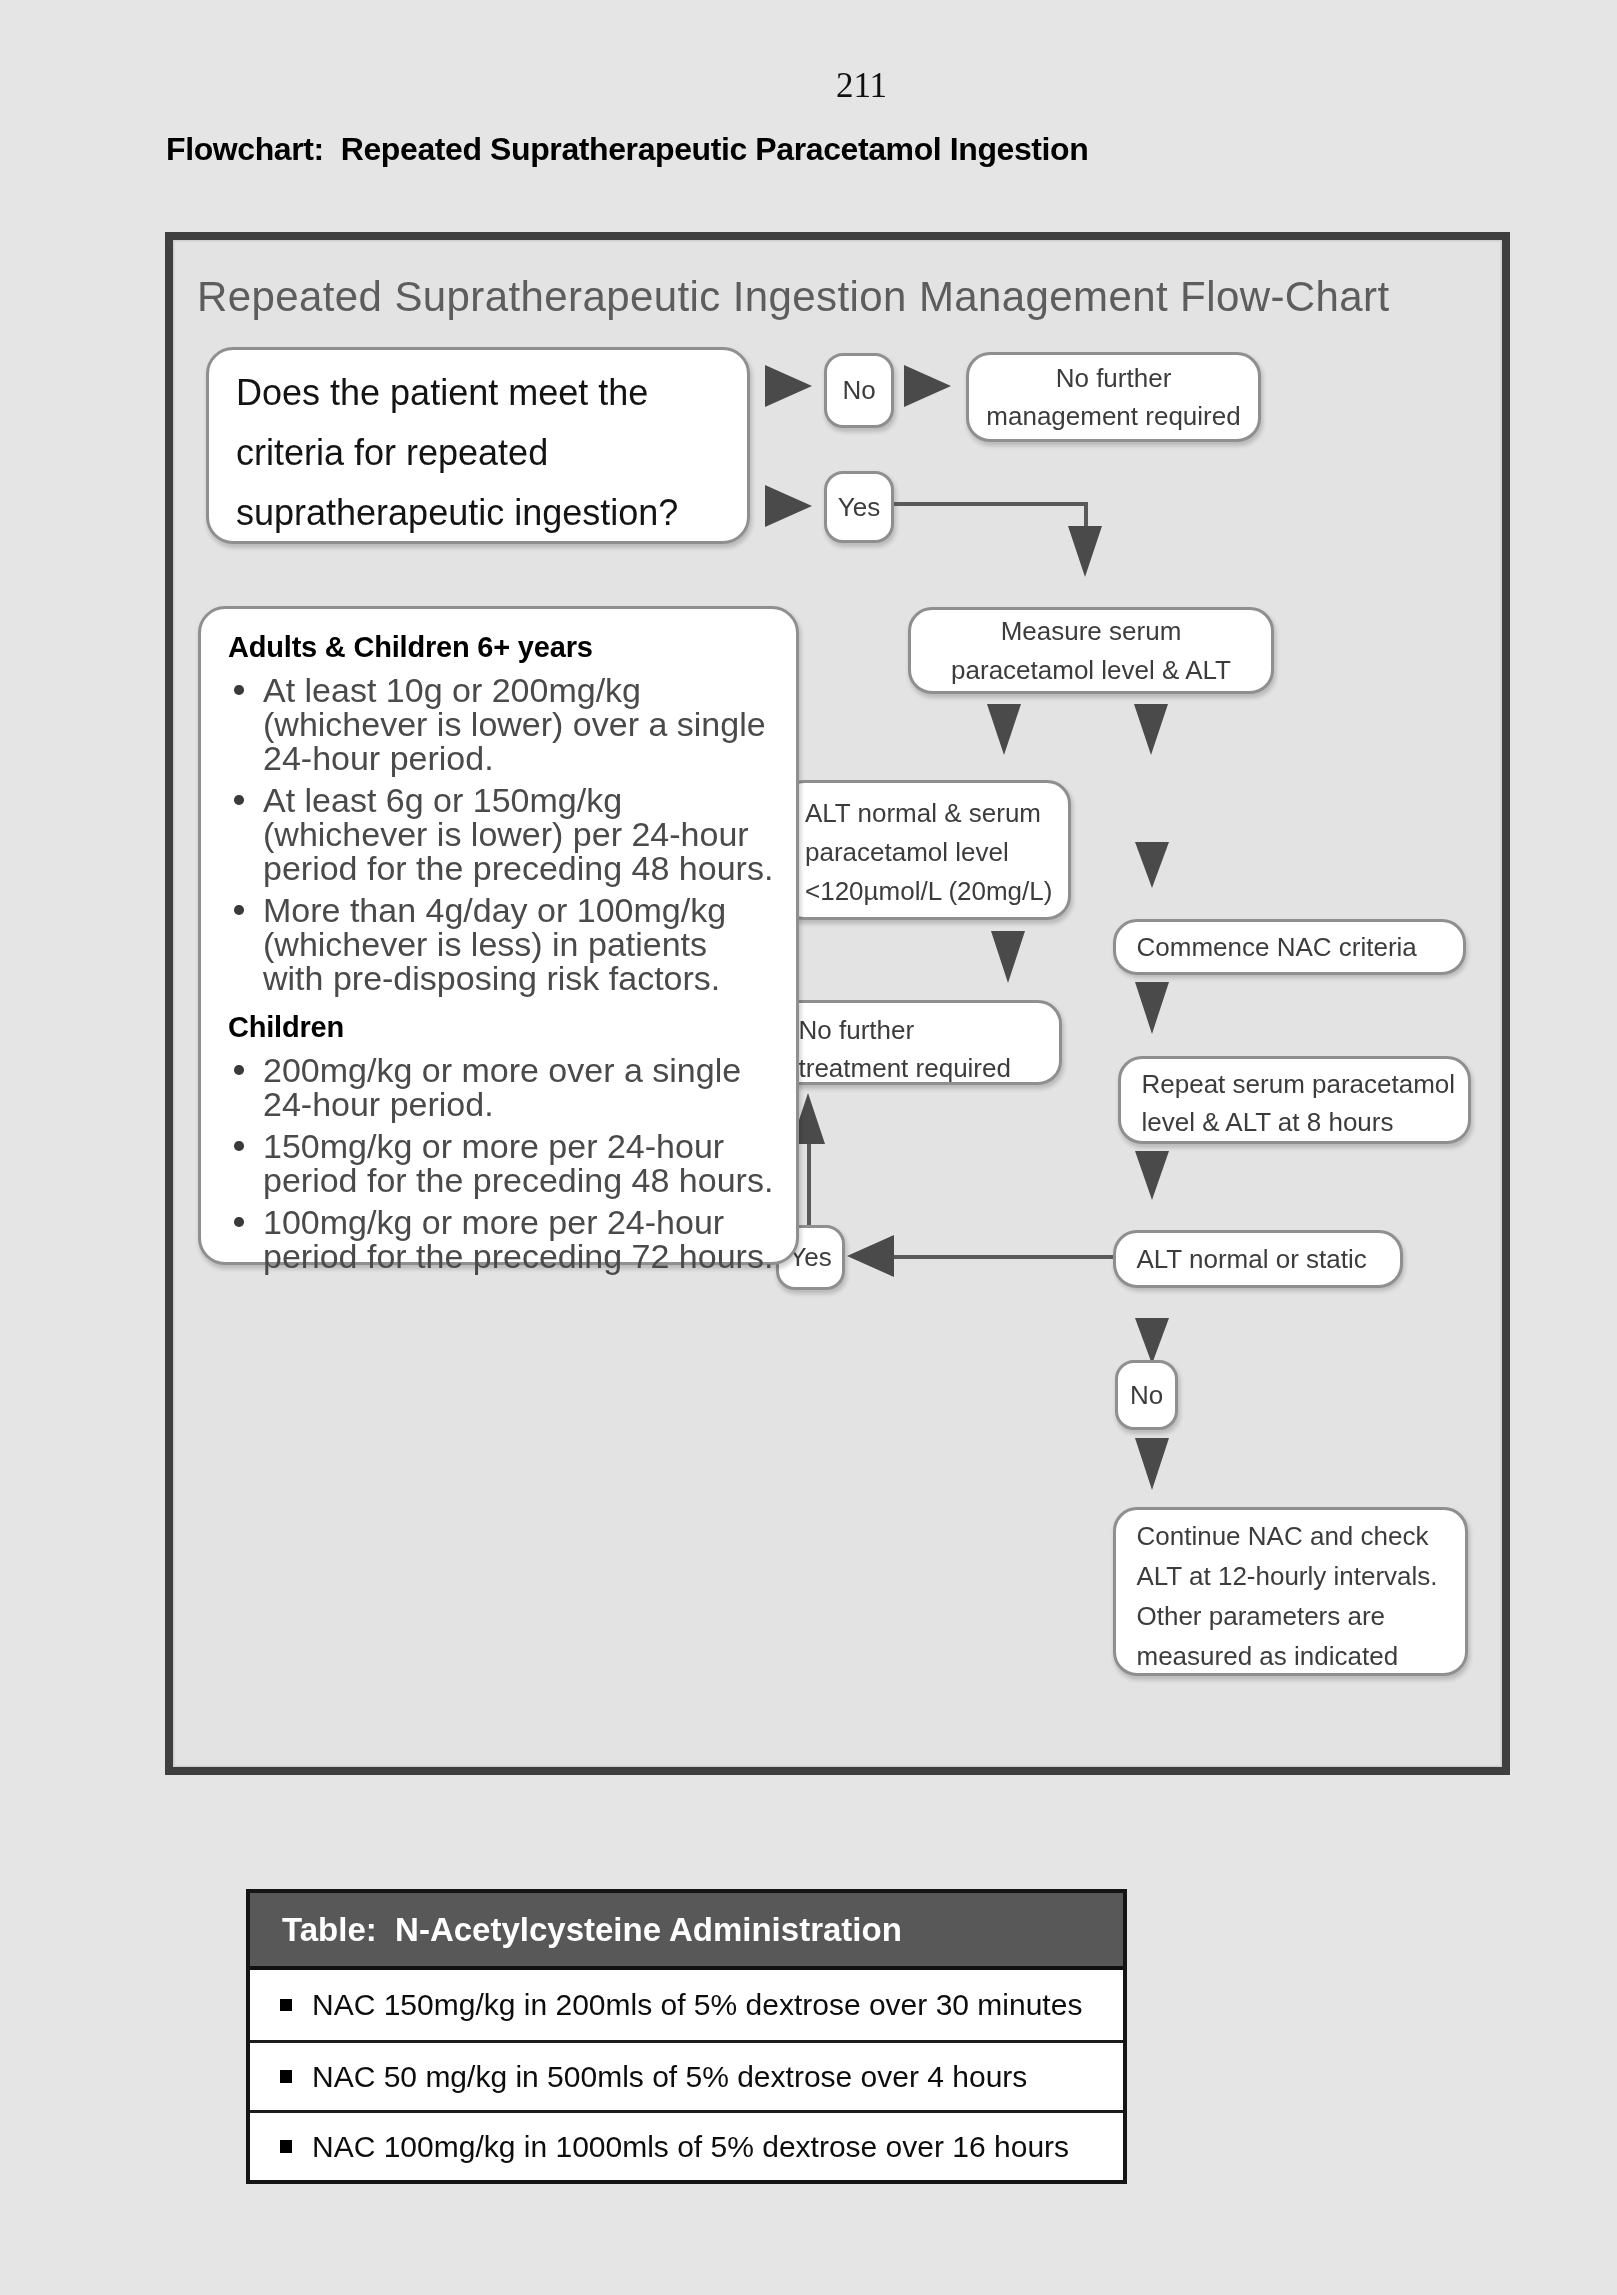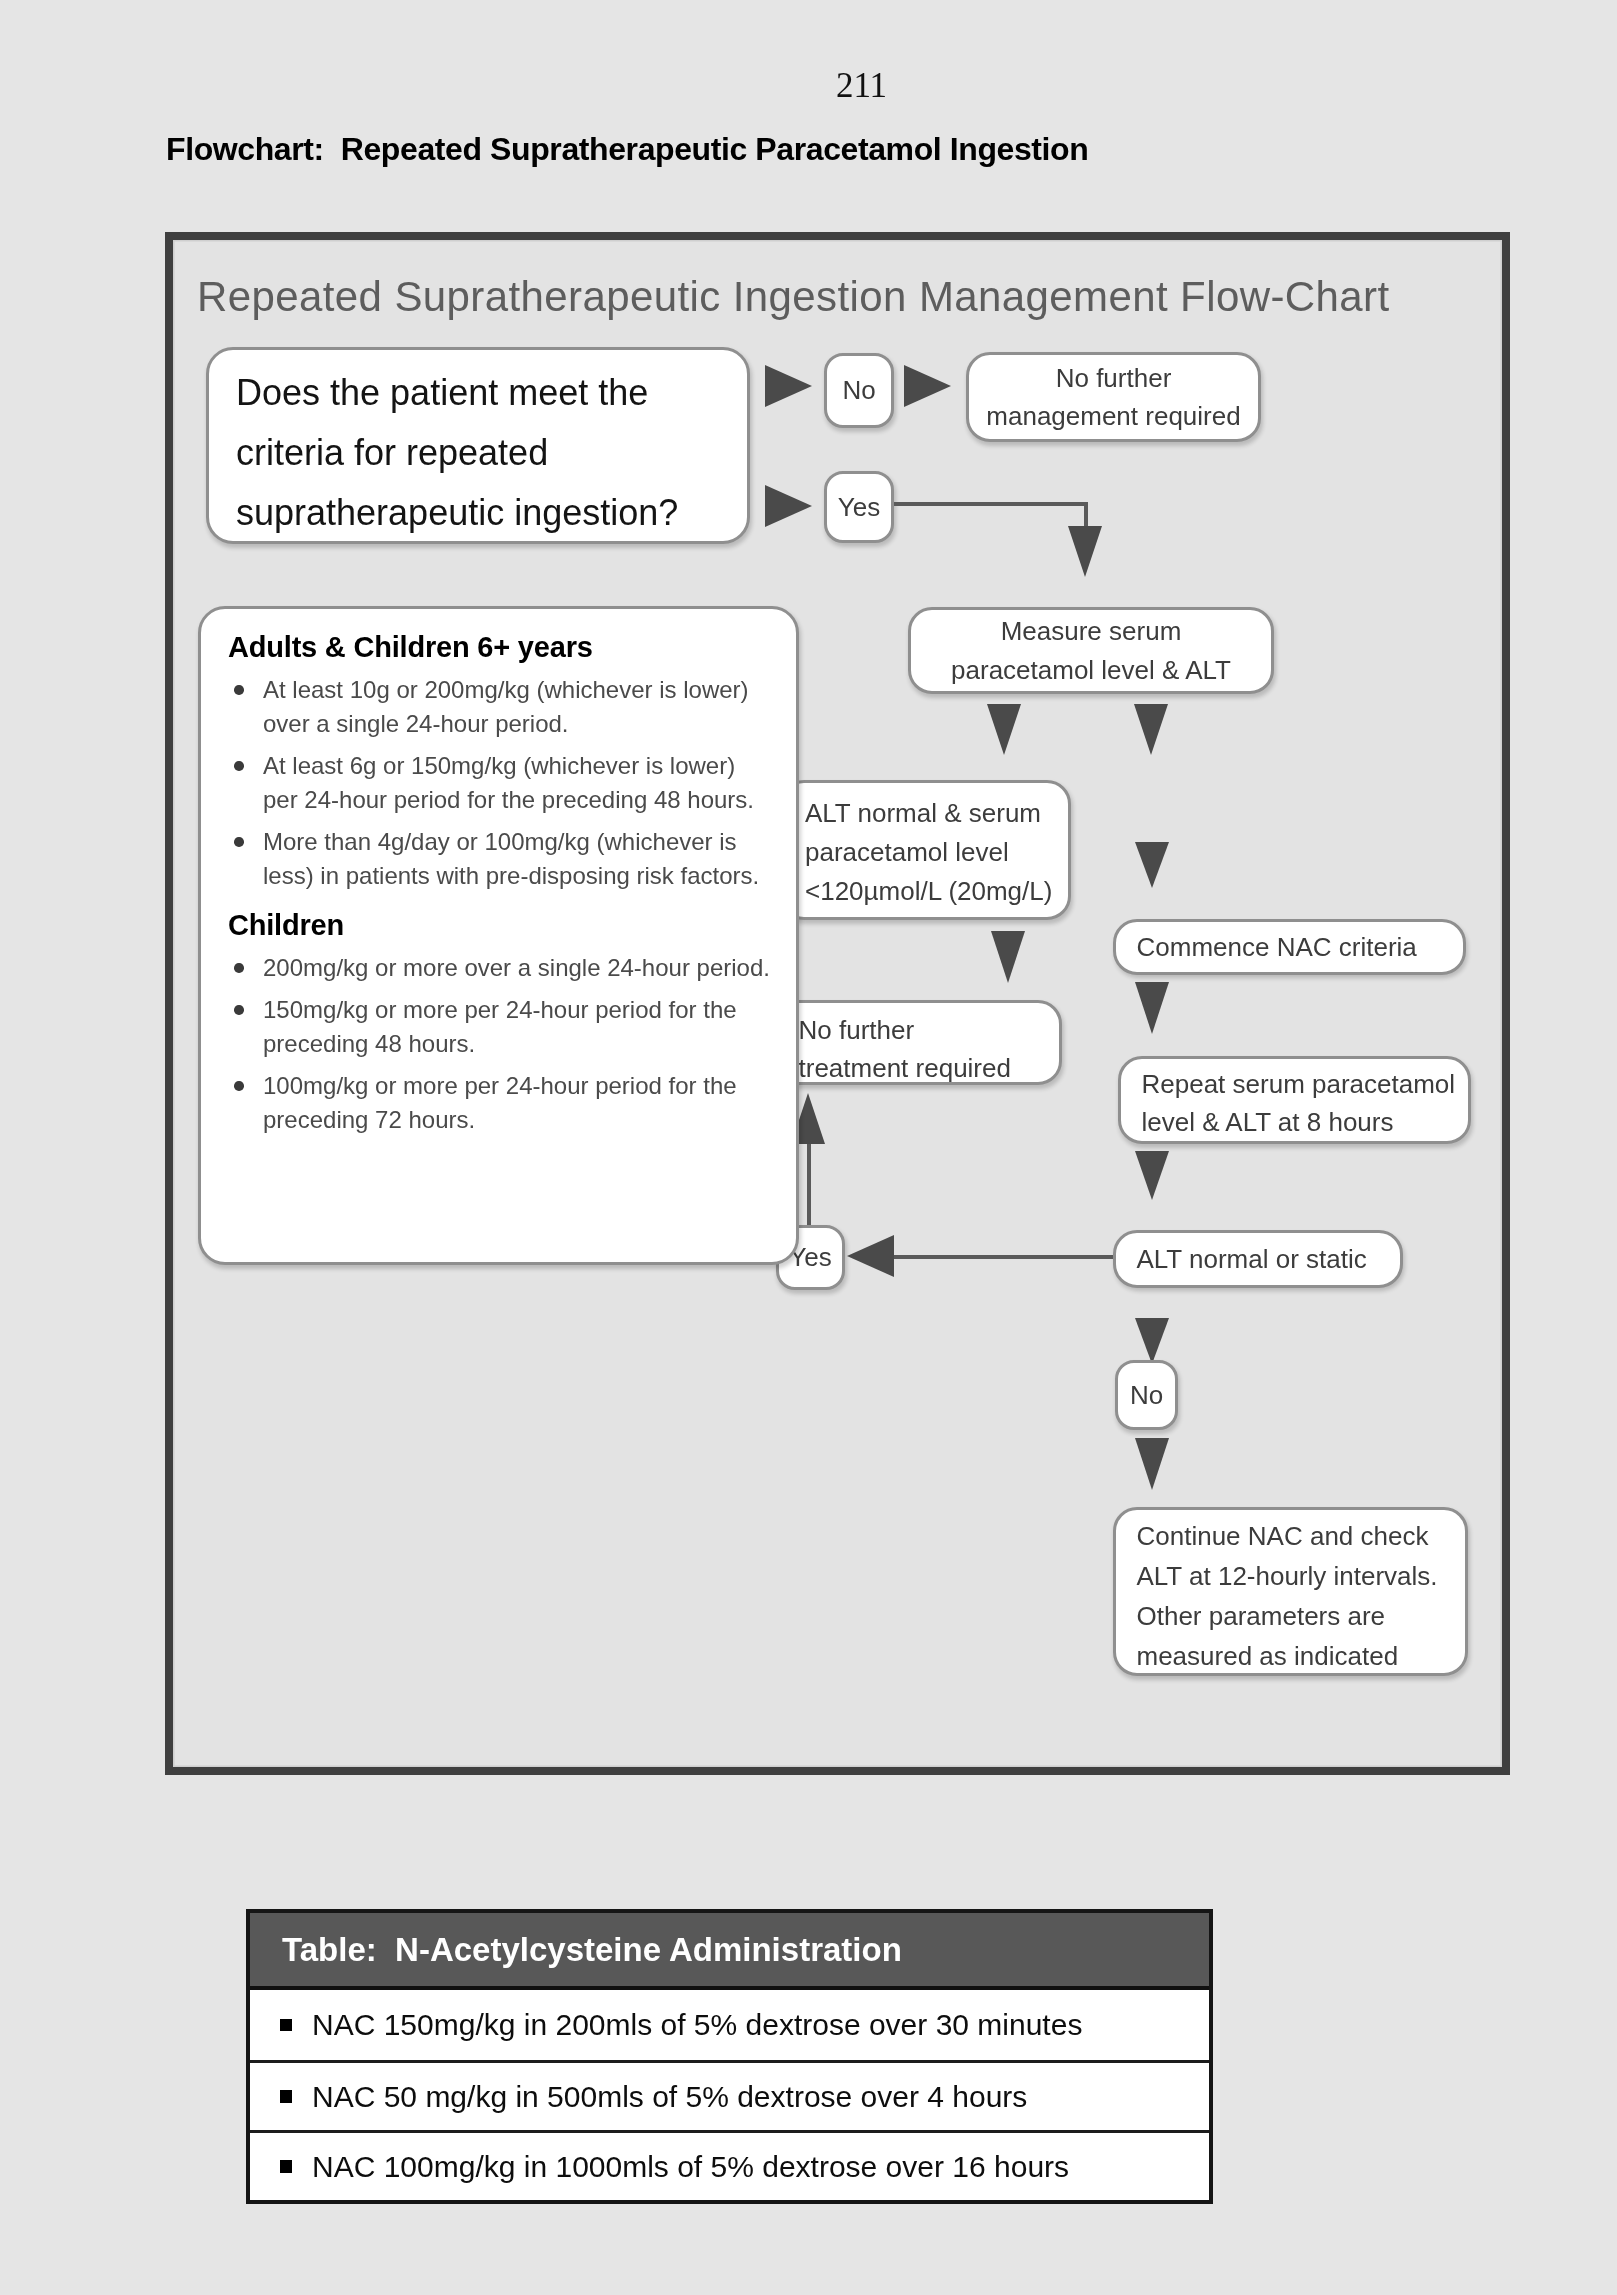--- a/index.html
+++ b/index.html
@@ -29,27 +29,27 @@
   .tri{position:absolute;width:0;height:0;}
   .tri.down{border-left:17.4px solid transparent;border-right:17.4px solid transparent;border-top:51px solid #4a4a4a;}
   .tri.right{border-top:21.3px solid transparent;border-bottom:21.3px solid transparent;border-left:47px solid #4a4a4a;}
   .tri.left{border-top:21.3px solid transparent;border-bottom:21.3px solid transparent;border-right:47px solid #4a4a4a;}
   .tri.up{border-left:17.4px solid transparent;border-right:17.4px solid transparent;border-bottom:51px solid #4a4a4a;}
   .line{position:absolute;background:#5a5a5a;}
 
   .criteria{padding:19px 20.5px 0 27px;border-radius:27px;}
   .crit-h{font-size:29px;font-weight:bold;color:#000;margin:0 0 6.3px 0;letter-spacing:-0.2px;}
   .crit-h2{margin-top:12.6px;}
-  .crit-item{display:flex;margin:0 0 8px 0;color:#4a4a4a;font-size:24px;line-height:34px;}
+  .crit-item{display:flex;margin:0 0 8px 0;color:#4a4a4a;font-size:34px;line-height:34px;}
   .dot{flex:0 0 35px;}
   .dot::after{content:"";display:block;width:9.5px;height:9.5px;border-radius:50%;background:#3a3a3a;
               margin:12px 0 0 6.3px;}
 
-  .table{position:absolute;left:246px;top:1889px;width:967px;border:4px solid #151515;
-         box-sizing:border-box;background:#ffffff;margin-top:20px;}
+  .table{position:absolute;left:246px;top:1889px;width:881px;border:4px solid #151515;
+         box-sizing:border-box;background:#ffffff;}
   .thead{height:77px;background:#585858;color:#ffffff;font-size:33px;font-weight:bold;
          display:flex;align-items:center;padding-left:32px;border-bottom:4px solid #111;
          box-sizing:border-box;white-space:pre;}
   .trow{height:70px;display:flex;align-items:center;font-size:30px;color:#0d0d0d;position:relative;
         padding-left:62px;box-sizing:border-box;}
   .trow + .trow{border-top:3.2px solid #1c1c1c;}
   .sq{position:absolute;left:30px;top:50%;margin-top:-6.3px;width:12px;height:12.6px;background:#000;}
 </style>
 </head>
 <body>

